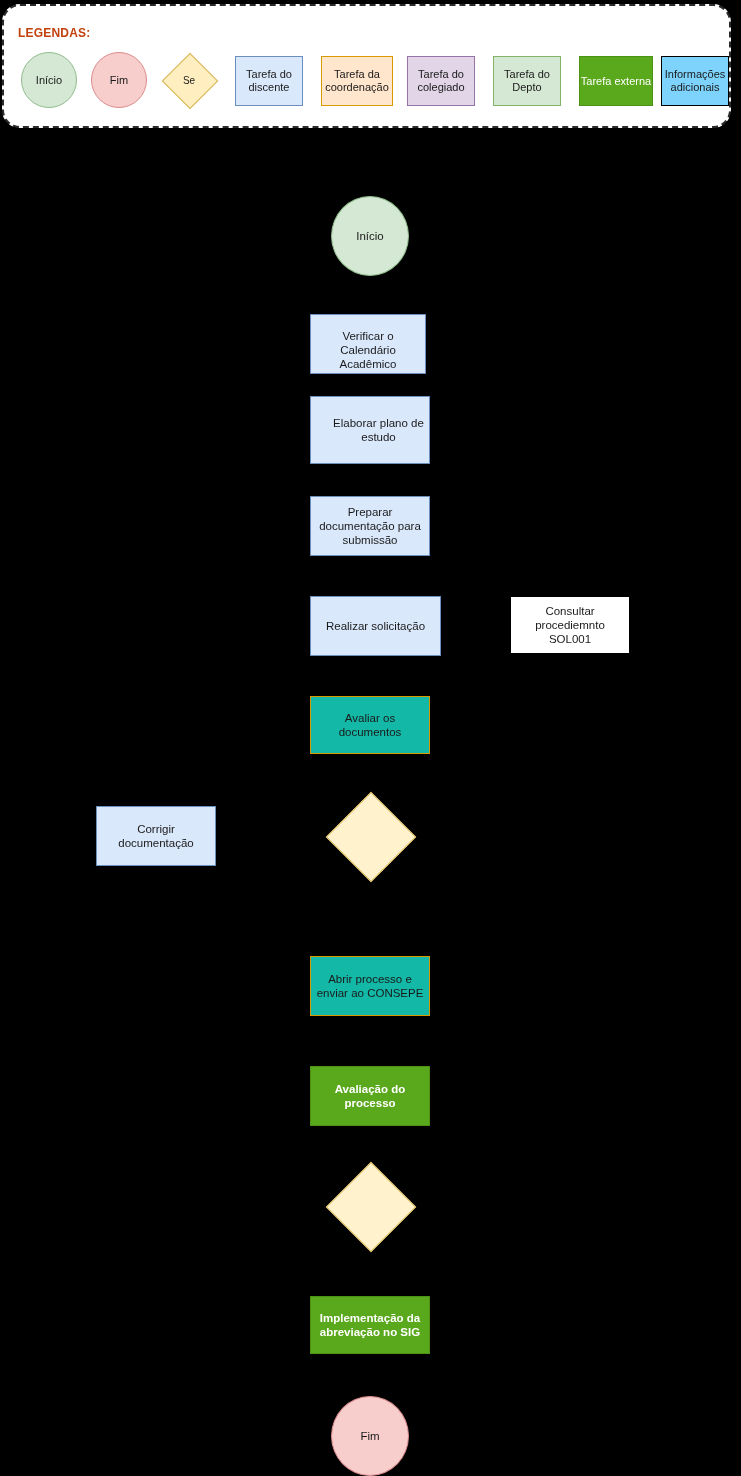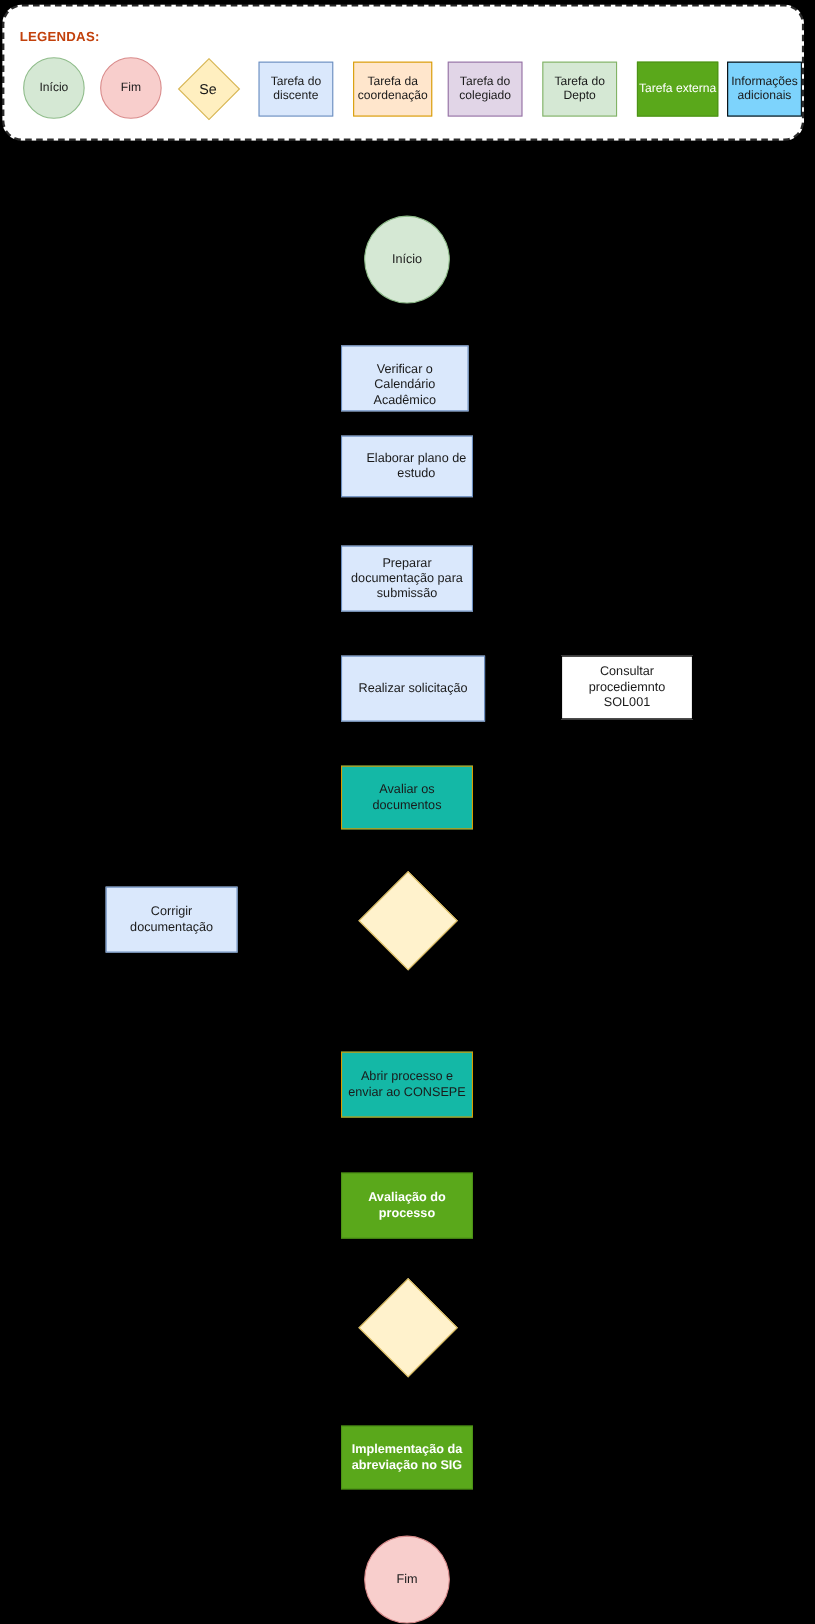--- a/index.html
+++ b/index.html
@@ -69,21 +69,21 @@
     height: 38px;
     margin-left: -19px;
     margin-top: -19px;
     background: #ffefc0;
     border: 1px solid #d6b656;
     transform: rotate(45deg);
   }
   .lg-diamond-label {
     position: relative;
     z-index: 2;
-    font-size: 13px;
+    font-size: 10px;
     color: #1a1a1a;
   }
 
   
   .node {
     position: absolute;
     box-sizing: border-box;
     display: flex;
     align-items: center;
     justify-content: center;
@@ -174,21 +174,21 @@
     </div>
 </div>
 
 <div id="flow-canvas">
     <div class="node node-terminator node-start" style="left: 331px; top: 196px; width: 78px; height: 80px;">
       <span style="position: relative; z-index: 2;">Início</span>
     </div>
     <div class="node node-discente" style="left: 310px; top: 314px; width: 116px; height: 60px; align-items: flex-end;">
       <span style="position: relative; z-index: 2;">Verificar o Calendário Acadêmico</span>
     </div>
-    <div class="node node-discente" style="left: 310px; top: 396px; width: 120px; height: 56px; padding-left: 21px;">
+    <div class="node node-discente" style="left: 310px; top: 396px; width: 120px; height: 68px; padding-left: 21px;">
       <span style="position: relative; z-index: 2;">Elaborar plano de estudo</span>
     </div>
     <div class="node node-discente" style="left: 310px; top: 496px; width: 120px; height: 60px;">
       <span style="position: relative; z-index: 2;">Preparar documentação para submissão</span>
     </div>
     <div class="node node-discente" style="left: 310px; top: 596px; width: 131px; height: 60px;">
       <span style="position: relative; z-index: 2;">Realizar solicitação</span>
     </div>
     <div class="node node-info" style="left: 510px; top: 596px; width: 120px; height: 58px;">
       <span style="position: relative; z-index: 2;">Consultar procediemnto SOL001</span>

